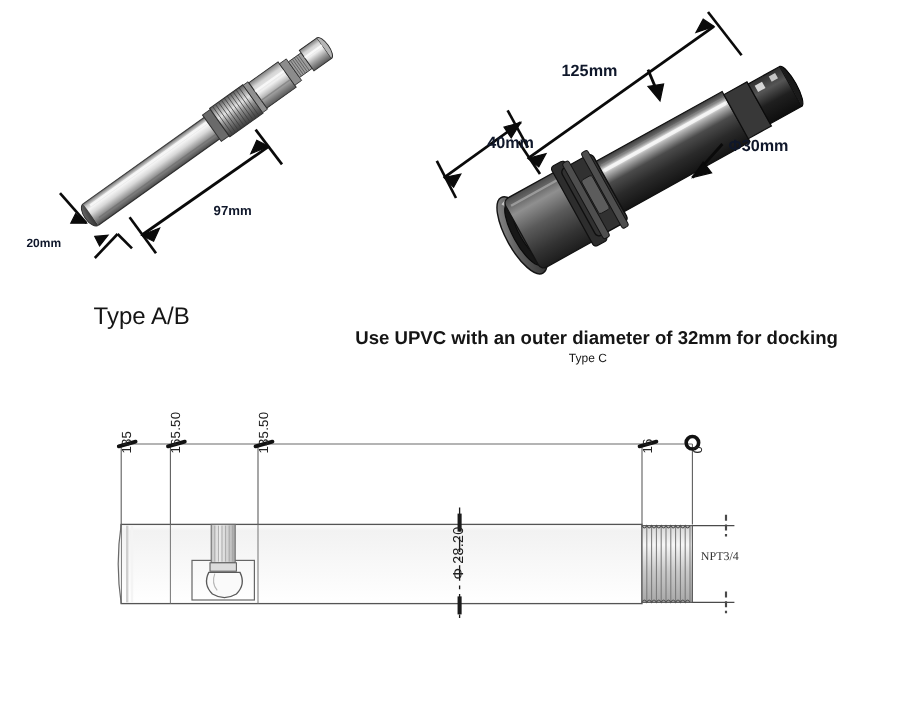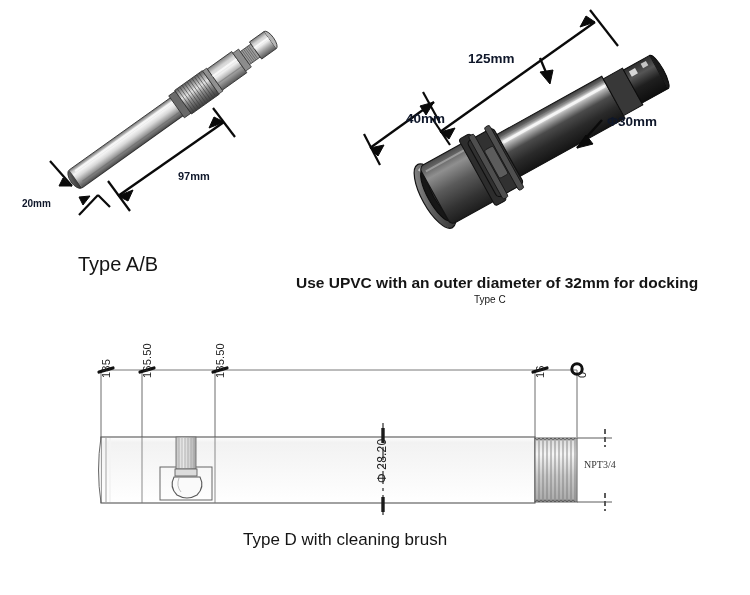--- a/index.html
+++ b/index.html
@@ -409,15 +409,14 @@
   </div>
 
   <span class="vlabel" style="left:100px; top:378px;">185</span>
   <span class="vlabel" style="left:141px; top:378px;">165.50</span>
   <span class="vlabel" style="left:214px; top:378px;">135.50</span>
   <span class="vlabel" style="left:534px; top:378px;">16</span>
   <span class="vlabel" style="left:576px; top:378px;">0</span>
   <span class="vlabel" style="left:375px; top:483px; font-size:12px;">Φ 28.20</span>
   <span class="tdlabel" style="left:584px; top:459px;font-family:Liberation Serif, serif;">NPT3/4</span>
 
-  <span class="cap caption-d">Type D with cleaning brush</span>
 
 </div>
 
 </body></html>

